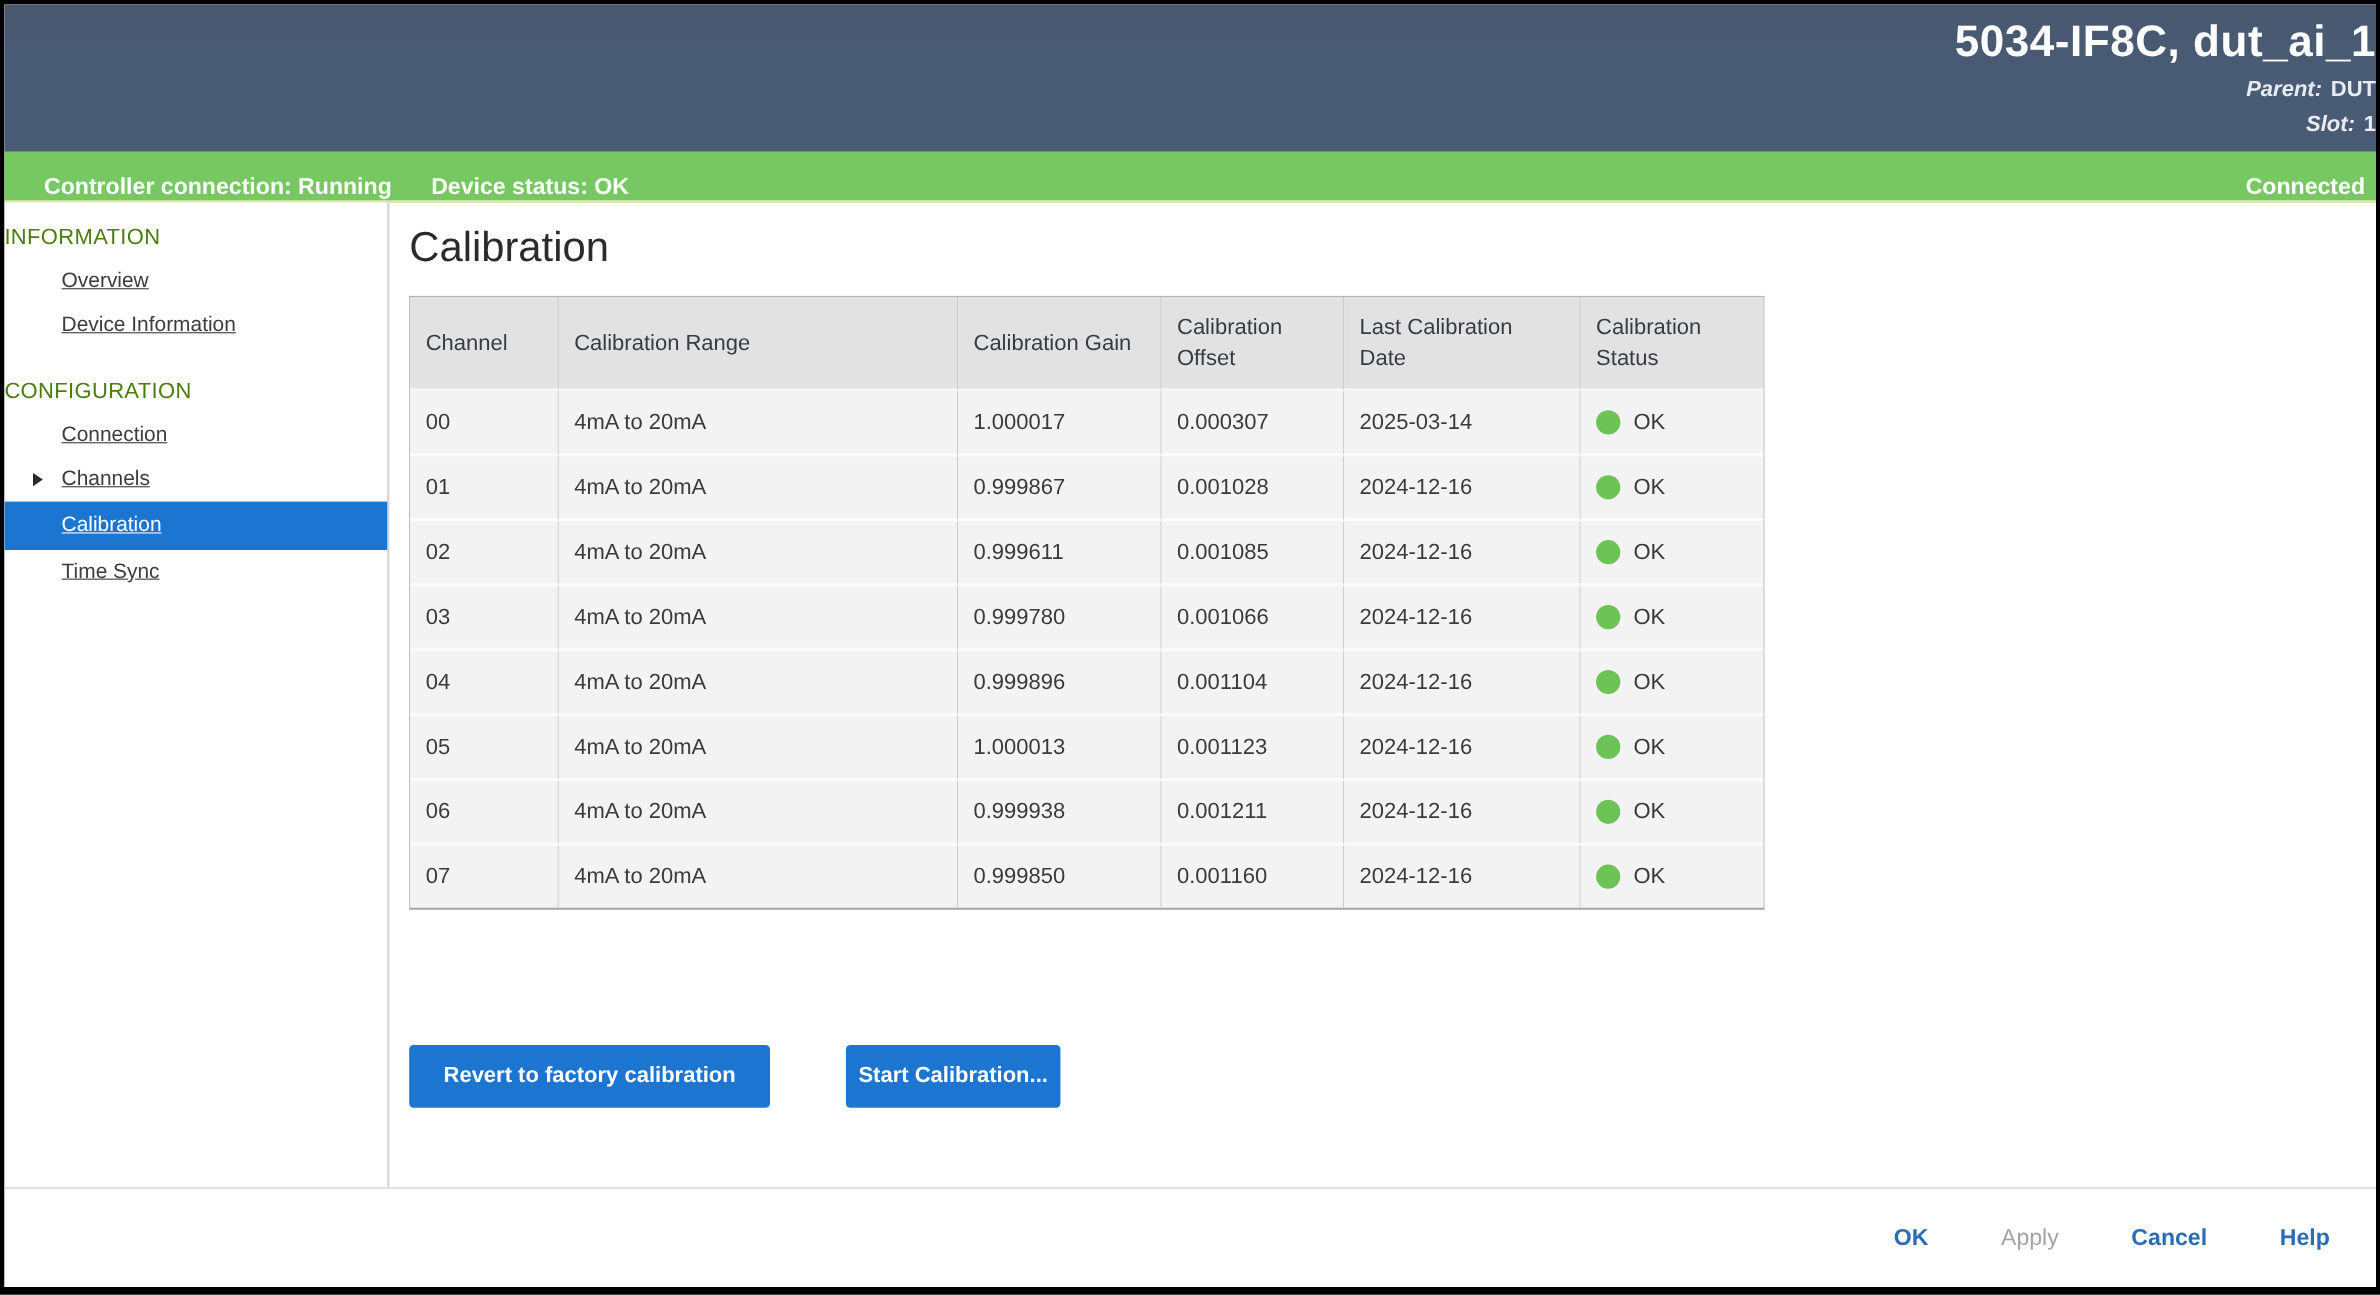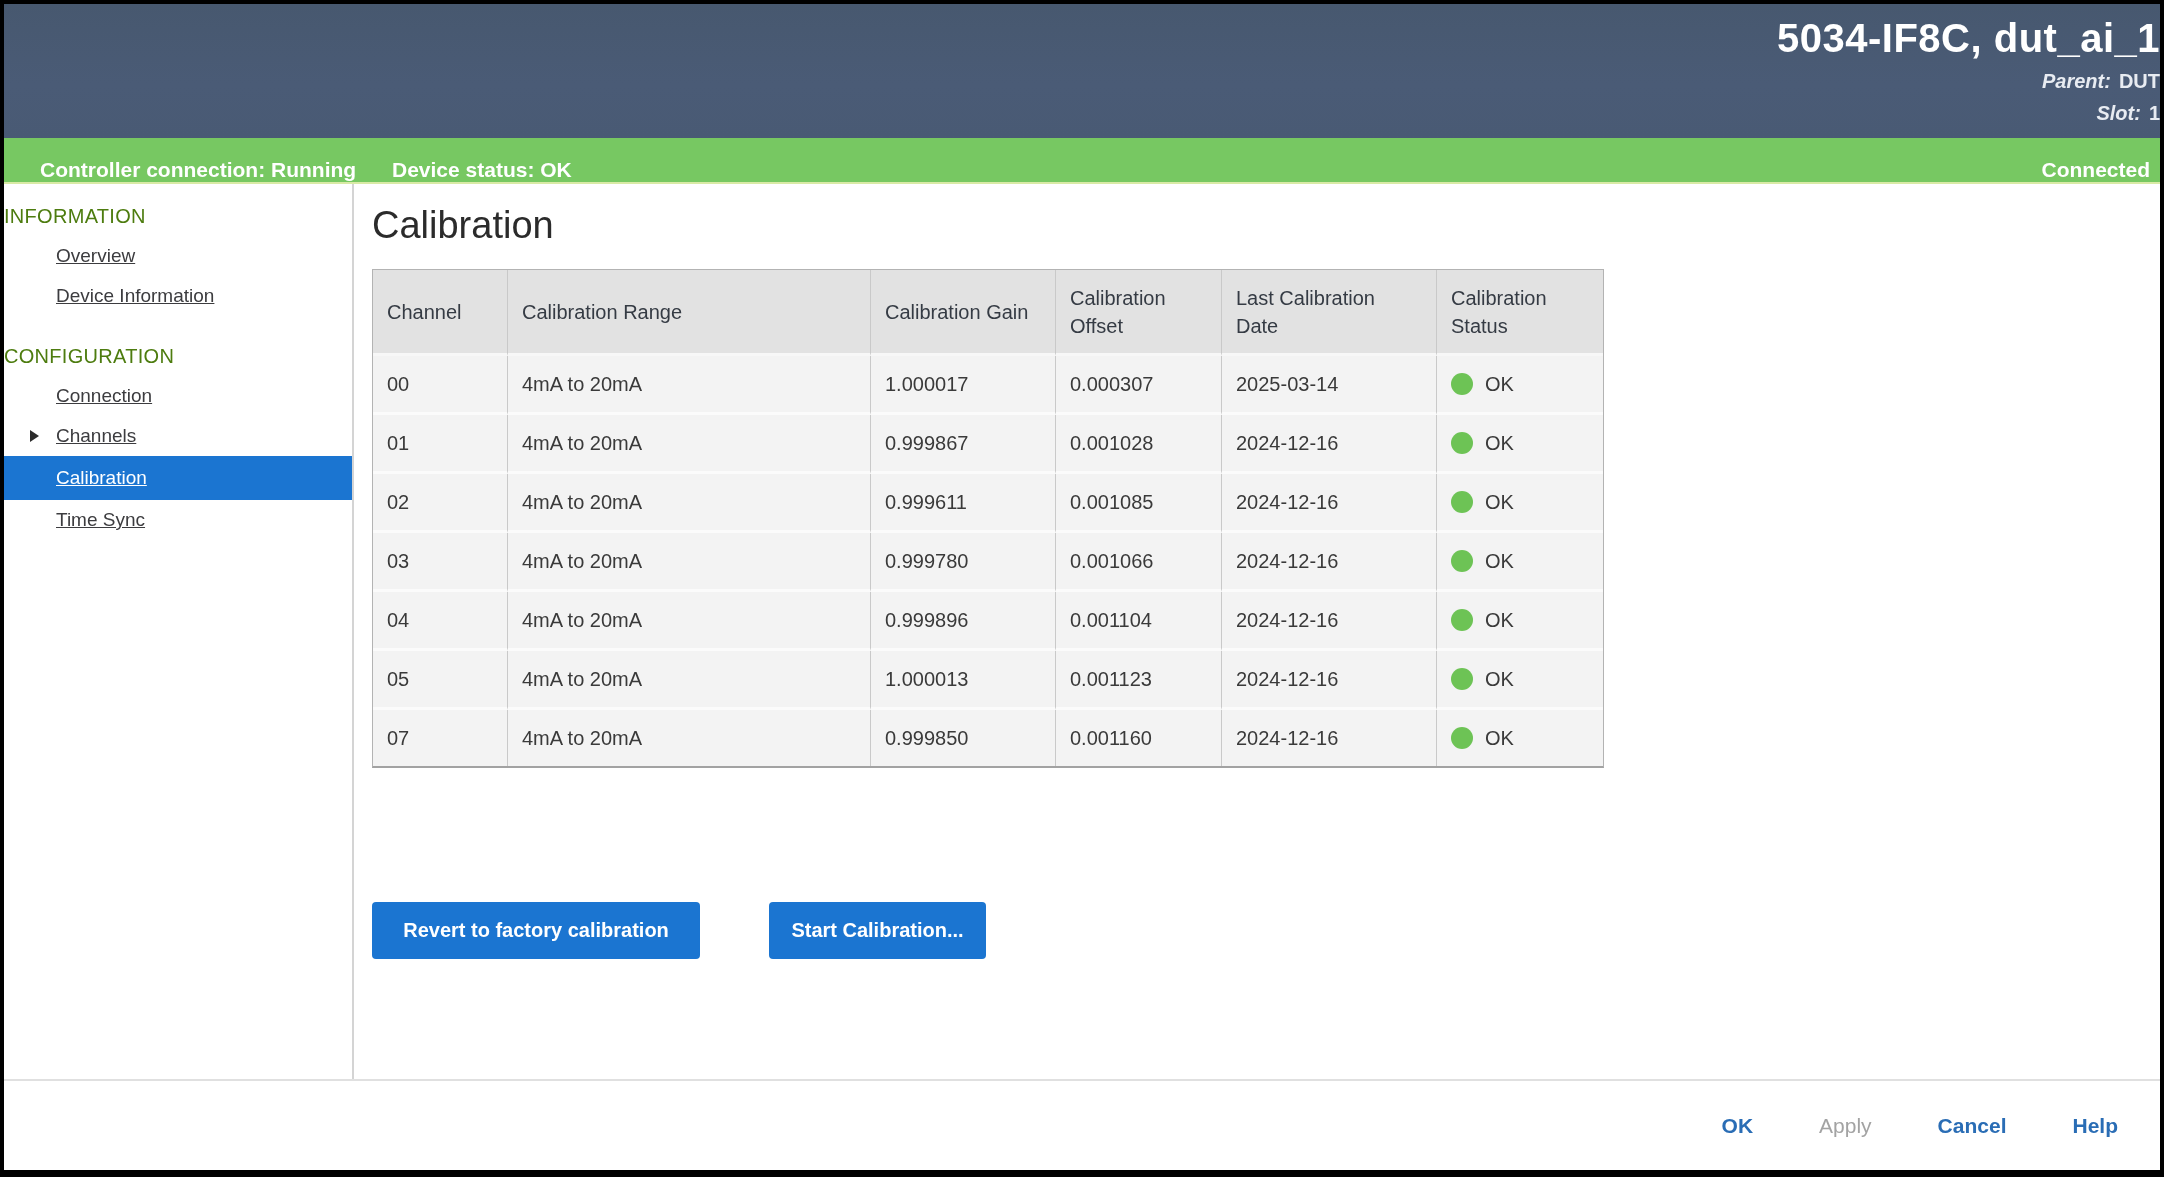--- a/index.html
+++ b/index.html
@@ -123,21 +123,21 @@
   
   .actions { margin-top: 123px; display: flex; align-items: flex-end; }
   .btn {
     background: #1b75d1; color: #ffffff;
     border: none; border-radius: 4px;
     font-family: "Liberation Sans", sans-serif;
     font-size: 20px; font-weight: 700;
     height: 57px; cursor: pointer;
   }
   .btn-revert { width: 328px; }
-  .btn-start  { width: 217px; margin-left: 69px; margin-top: 11px; }
+  .btn-start  { width: 195px; margin-left: 69px; }
 
   
   .footer {
     flex: 0 0 91px; height: 91px;
     border-top: 2px solid #e0e0e0;
     display: flex; align-items: center; justify-content: flex-end;
     gap: 66px; padding-right: 42px;
     background: #ffffff;
   }
   .footer-link {
@@ -284,20 +284,33 @@
     <td>0.001123</td>
     <td>2024-12-16</td>
     <td>
       <span class="status-cell">
         <span class="status-dot"></span>
         <span>OK</span>
       </span>
     </td>
   </tr>
             <tr>
+    <td>06</td>
+    <td>4mA to 20mA</td>
+    <td>0.999938</td>
+    <td>0.001211</td>
+    <td>2024-12-16</td>
+    <td>
+      <span class="status-cell">
+        <span class="status-dot"></span>
+        <span>OK</span>
+      </span>
+    </td>
+  </tr>
+            <tr>
     <td>07</td>
     <td>4mA to 20mA</td>
     <td>0.999850</td>
     <td>0.001160</td>
     <td>2024-12-16</td>
     <td>
       <span class="status-cell">
         <span class="status-dot"></span>
         <span>OK</span>
       </span>

